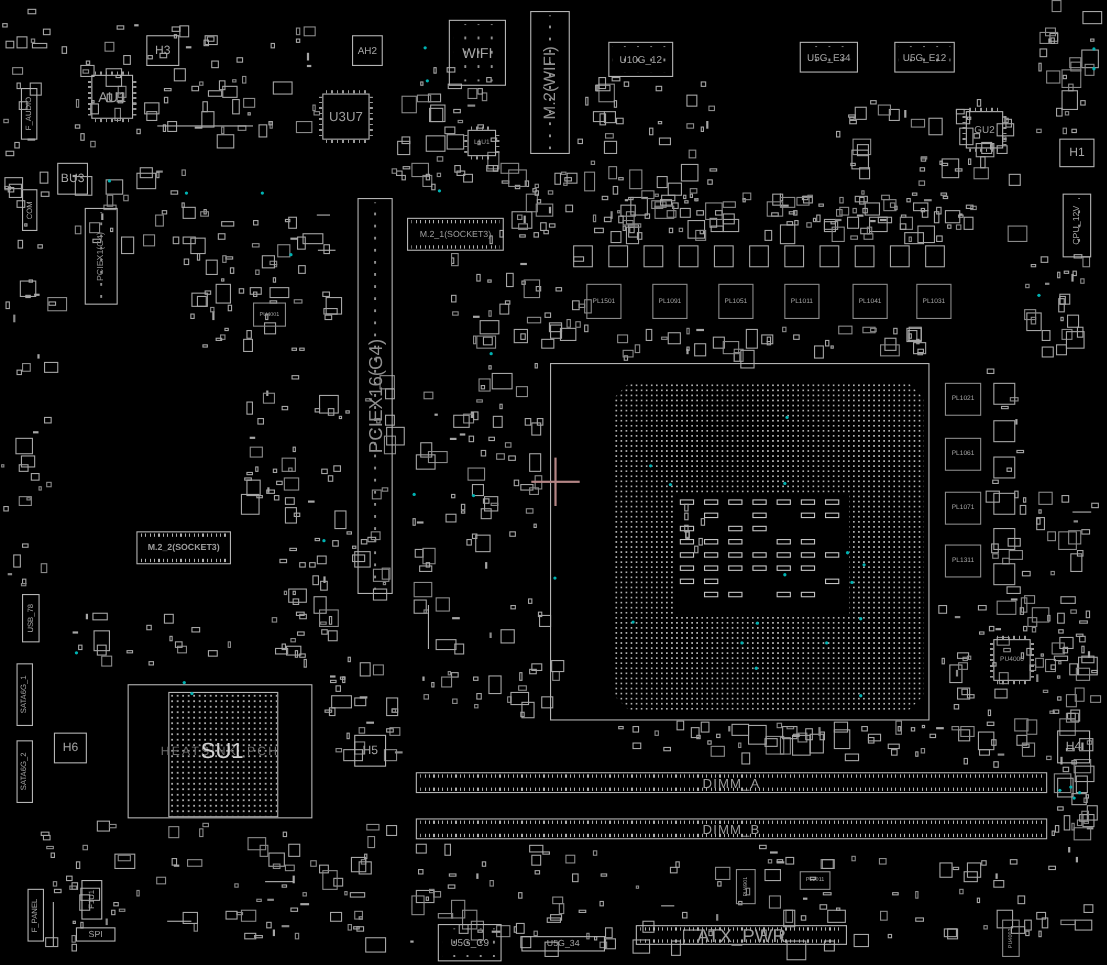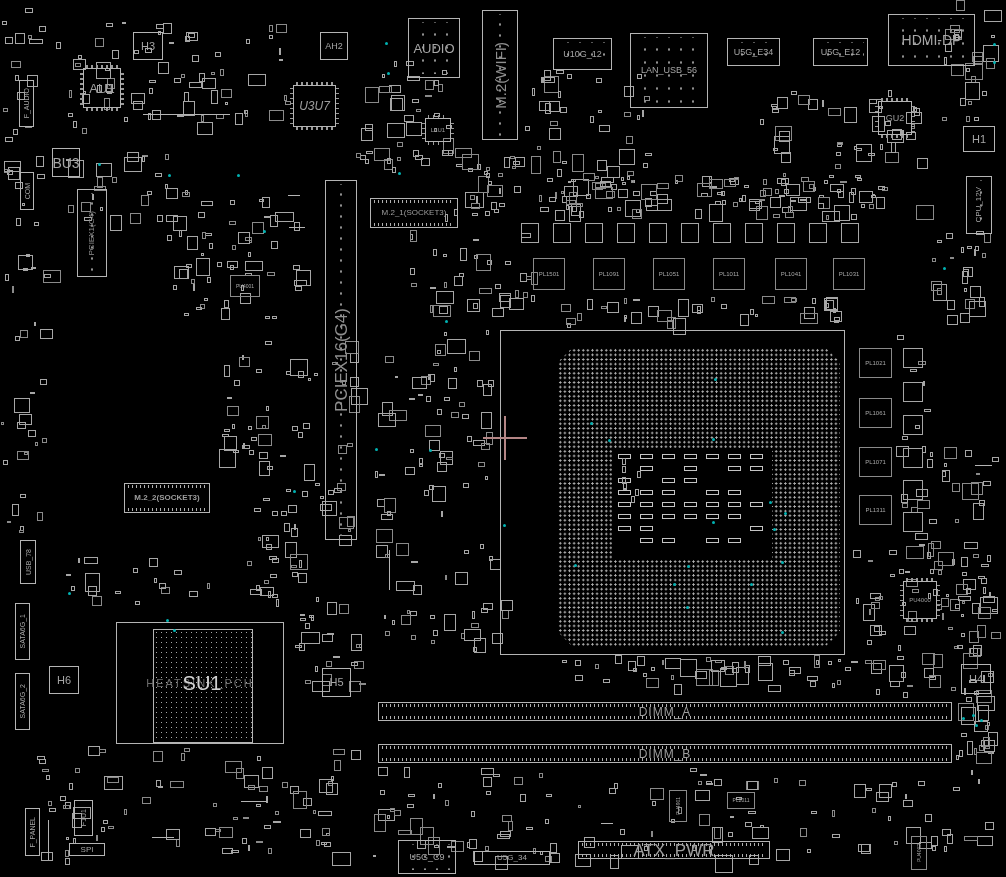--- a/index.html
+++ b/index.html
@@ -1277,70 +1277,62 @@
       <span class="lbl" style="font-size: 13px; color: rgb(158, 158, 158);">AU1</span>
     </div>
     <div class="comp" style="left: 320px; top: 32px; width: 28px; height: 28px;">
       <span class="lbl" style="font-size: 9px;">AH2</span>
     </div>
     <div class="comp" style="left: 293px; top: 85px; width: 43px; height: 42px;">
       <div class="pin" style="left: 2px; right: 2px; height: 3px; top: -4px;"></div>
       <div class="pin" style="left: 2px; right: 2px; height: 3px; bottom: -4px;"></div>
       <div class="pinv" style="top: 2px; bottom: 2px; width: 3px; left: -4px;"></div>
       <div class="pinv" style="top: 2px; bottom: 2px; width: 3px; right: -4px;"></div>
-      <span class="lbl" style="font-size: 12px; color: rgb(158, 158, 158); font-style: italic;">U3U7</span>
+      <span class="lbl" style="font-size: 12px; color: rgb(158, 158, 158);">U3U7</span>
     </div>
     <div class="comp" style="left: 52px; top: 148px; width: 28px; height: 29px;">
-      <span class="lbl" style="font-size: 14px;">BU3</span>
+      <span class="lbl" style="font-size: 11px;">BU3</span>
     </div>
     <div class="comp" style="left: 77px; top: 189px; width: 30px; height: 88px;">
       <div class="dots" style="background-size: 14px 11px; background-position: 4px 5px;"></div>
       <span class="lbl" style="font-size: 8px; color: rgb(143, 143, 143);">
         <span class="vlbl">PCIEX1(G4)</span>
       </span>
     </div>
     <div class="comp dim" style="left: 230px; top: 275px; width: 30px; height: 22px;">
       <span class="lbl" style="font-size: 5px;">PU4001</span>
     </div>
     <div class="comp" style="left: 408px; top: 18px; width: 52px; height: 60px;">
       <div class="dots" style="background-size: 12px 13px; background-position: 5px 6px;"></div>
-      <span class="lbl" style="font-size: 13px;">AUDIO</span>
+      <span class="lbl" style="font-size: 13px;">WIFI</span>
     </div>
     <div class="comp" style="left: 482px; top: 10px; width: 36px; height: 130px;">
       <div class="dots" style="background-size: 20px 11px; background-position: 4px 5px;"></div>
       <span class="lbl" style="font-size: 15px; color: rgb(143, 143, 143);">
         <span class="vlbl">M.2(WIFI)</span>
       </span>
     </div>
     <div class="comp" style="left: 425px; top: 118px; width: 26px; height: 24px;">
       <div class="pin" style="left: 2px; right: 2px; height: 3px; top: -4px;"></div>
       <div class="pin" style="left: 2px; right: 2px; height: 3px; bottom: -4px;"></div>
       <div class="pinv" style="top: 2px; bottom: 2px; width: 3px; left: -4px;"></div>
       <div class="pinv" style="top: 2px; bottom: 2px; width: 3px; right: -4px;"></div>
       <span class="lbl" style="font-size: 6px; color: rgb(158, 158, 158);">L1U1</span>
     </div>
     <div class="comp" style="left: 553px; top: 38px; width: 59px; height: 32px;">
       <div class="dots" style="background-size: 12px 13px; background-position: 5px 6px;"></div>
       <span class="lbl" style="font-size: 9px;">U10G_12</span>
     </div>
-    <div class="comp" style="left: 630px; top: 33px; width: 78px; height: 75px;">
-      <div class="dots" style="background-size: 12px 13px; background-position: 5px 6px;"></div>
-      <span class="lbl" style="font-size: 9px;">LAN_USB_56</span>
-    </div>
     <div class="comp" style="left: 727px; top: 38px; width: 53px; height: 28px;">
       <div class="dots" style="background-size: 12px 13px; background-position: 5px 6px;"></div>
       <span class="lbl" style="font-size: 9px;">U5G_E34</span>
     </div>
     <div class="comp" style="left: 813px; top: 38px; width: 55px; height: 28px;">
       <div class="dots" style="background-size: 12px 13px; background-position: 5px 6px;"></div>
       <span class="lbl" style="font-size: 9px;">U5G_E12</span>
-    </div>
-    <div class="comp" style="left: 888px; top: 14px; width: 87px; height: 52px;">
-      <div class="dots" style="background-size: 12px 13px; background-position: 5px 6px;"></div>
-      <span class="lbl" style="font-size: 14px;">HDMI-DP</span>
     </div>
     <div class="comp" style="left: 878px; top: 101px; width: 34px; height: 34px;">
       <div class="pin" style="left: 2px; right: 2px; height: 3px; top: -4px;"></div>
       <div class="pin" style="left: 2px; right: 2px; height: 3px; bottom: -4px;"></div>
       <div class="pinv" style="top: 2px; bottom: 2px; width: 3px; left: -4px;"></div>
       <div class="pinv" style="top: 2px; bottom: 2px; width: 3px; right: -4px;"></div>
       <span class="lbl" style="font-size: 9px; color: rgb(158, 158, 158);">GU2</span>
     </div>
     <div class="comp" style="left: 963px; top: 126px; width: 32px; height: 26px;">
       <span class="lbl" style="font-size: 11px;">H1</span>

